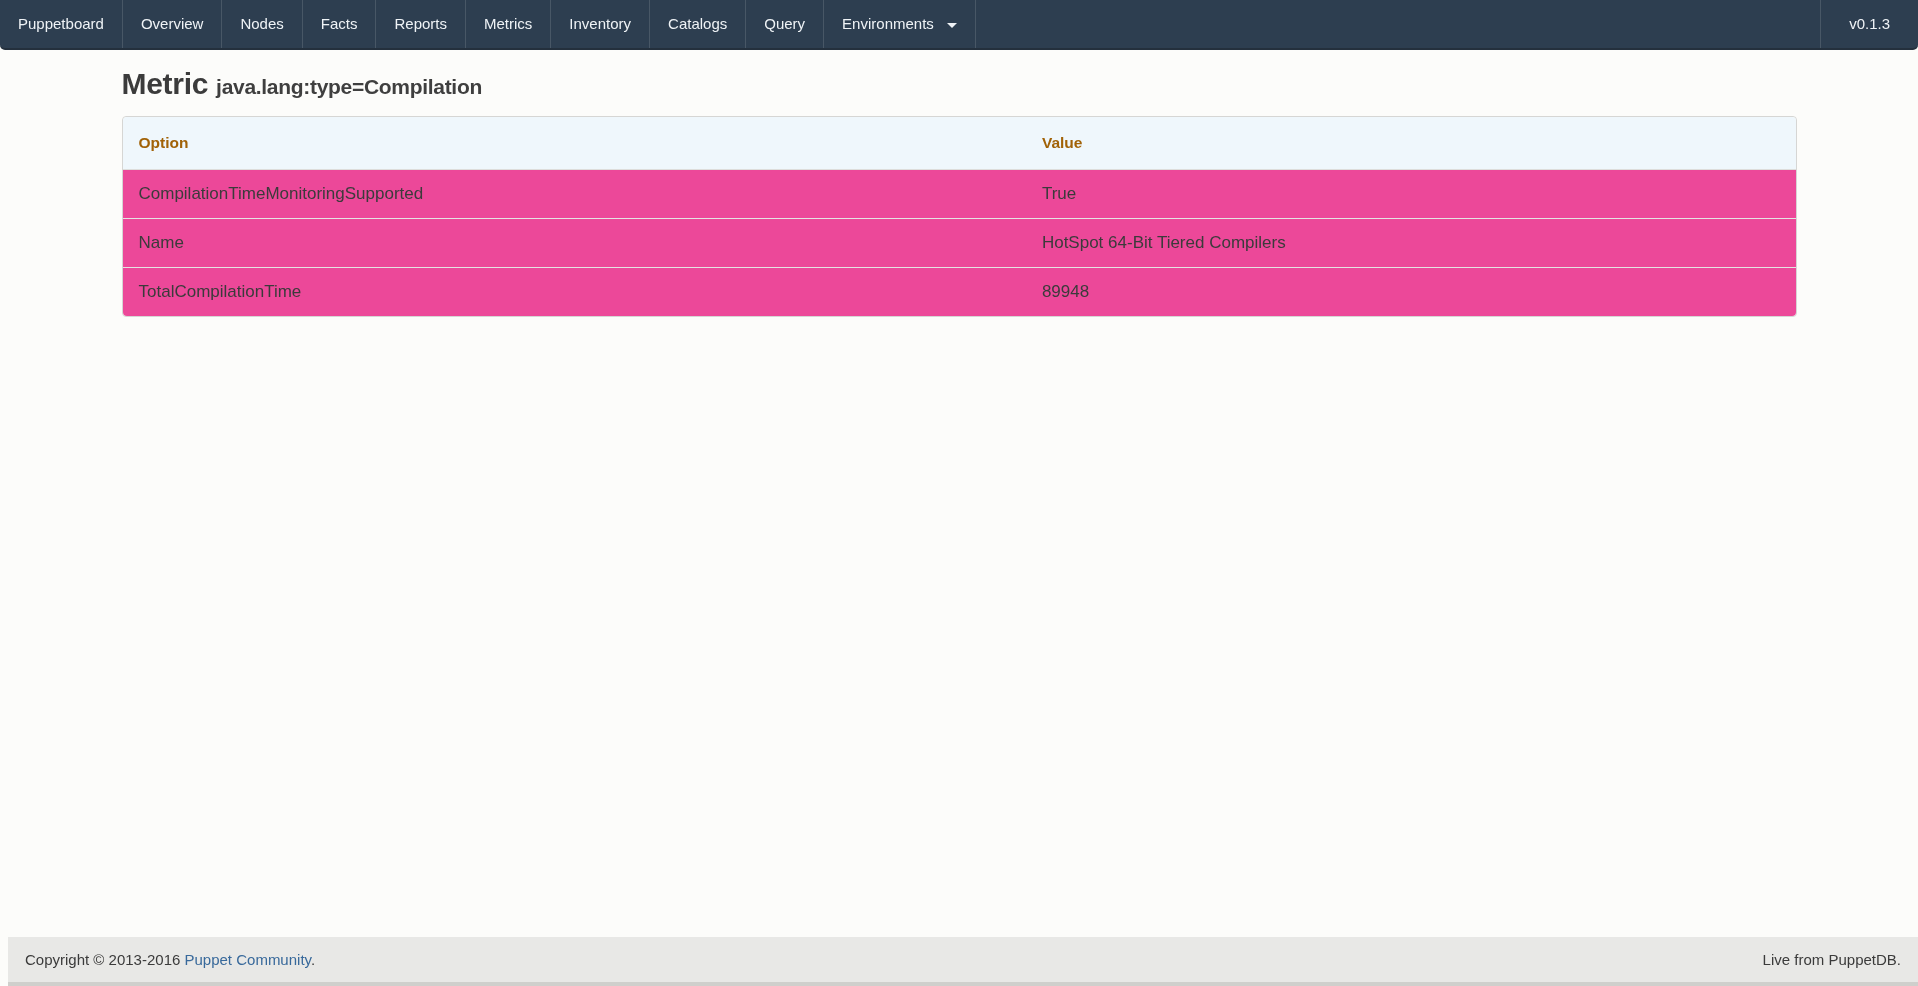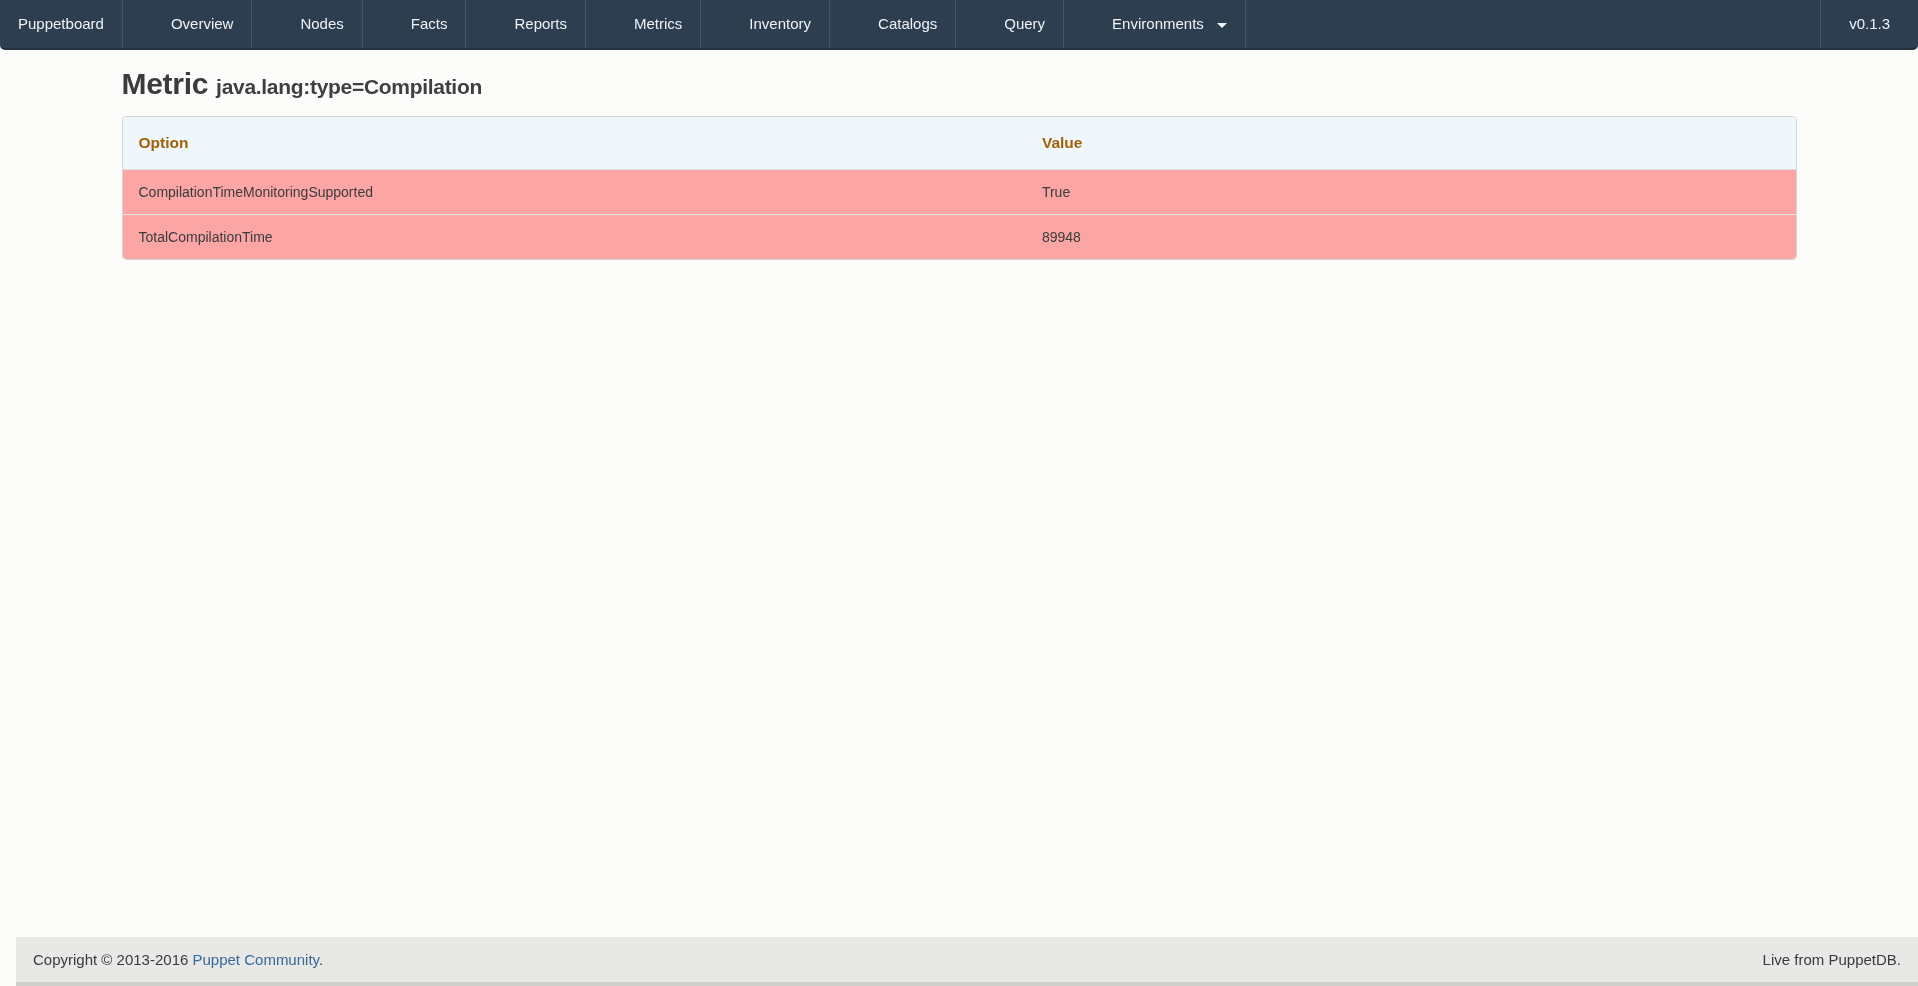--- a/index.html
+++ b/index.html
@@ -1,15 +1,15 @@
 <!DOCTYPE html>
 <html><head>
 <meta charset="utf-8">
 <style>
-  * { box-sizing: border-box; gap: 30px; }
+  * { box-sizing: border-box; }
   html, body { margin: 0; padding: 0; }
   body {
     width: 1918px; height: 986px;
     position: relative;
     background: #fcfcfa;
     font-family: "Liberation Sans", sans-serif;
     color: #3b3b3b;
     overflow: hidden;
   }
 
@@ -83,33 +83,33 @@
     text-align: left;
     font-size: 15.5px;
     font-weight: bold;
     color: #a16207;
     padding: 17px 16px;
     border-bottom: 1px solid #dddddb;
   }
   table.metric-table th:first-child { width: 54%; border-top-left-radius: 4px; }
   table.metric-table th:last-child  { border-top-right-radius: 4px; }
   table.metric-table td {
-    font-size: 14px;
+    font-size: 17px;
     color: #3b3b3b;
     padding: 14px 16px;
-    background: #fca5a5;
+    background: #ec4899;
   }
   table.metric-table tr:not(:last-child) td { border-bottom: 1px solid #e4e4e2; }
   table.metric-table tr:last-child td:first-child { border-bottom-left-radius: 4px; }
   table.metric-table tr:last-child td:last-child  { border-bottom-right-radius: 4px; }
 
   
   .footer {
     position: absolute;
-    left: 16px; right: 0; bottom: 0;
+    left: 8px; right: 0; bottom: 0;
     height: 49px;
     background: #e8e8e6;
     border-bottom: 4px solid #cfcfcc;
     display: flex;
     justify-content: space-between;
     align-items: center;
     padding: 0 17px;
     font-size: 15px;
     color: #3b3b3b;
   }
@@ -153,20 +153,24 @@
         <th>Option</th>
         <th>Value</th>
       </tr>
     </thead>
     <tbody>
       <tr>
         <td>CompilationTimeMonitoringSupported</td>
         <td>True</td>
       </tr>
       <tr>
+        <td>Name</td>
+        <td>HotSpot 64-Bit Tiered Compilers</td>
+      </tr>
+      <tr>
         <td>TotalCompilationTime</td>
         <td>89948</td>
       </tr>
     </tbody>
   </table>
 </div>
 
 <footer class="footer">
   <div>
     <span>Copyright © 2013-2016 </span><a>Puppet Community</a><span>.</span>

